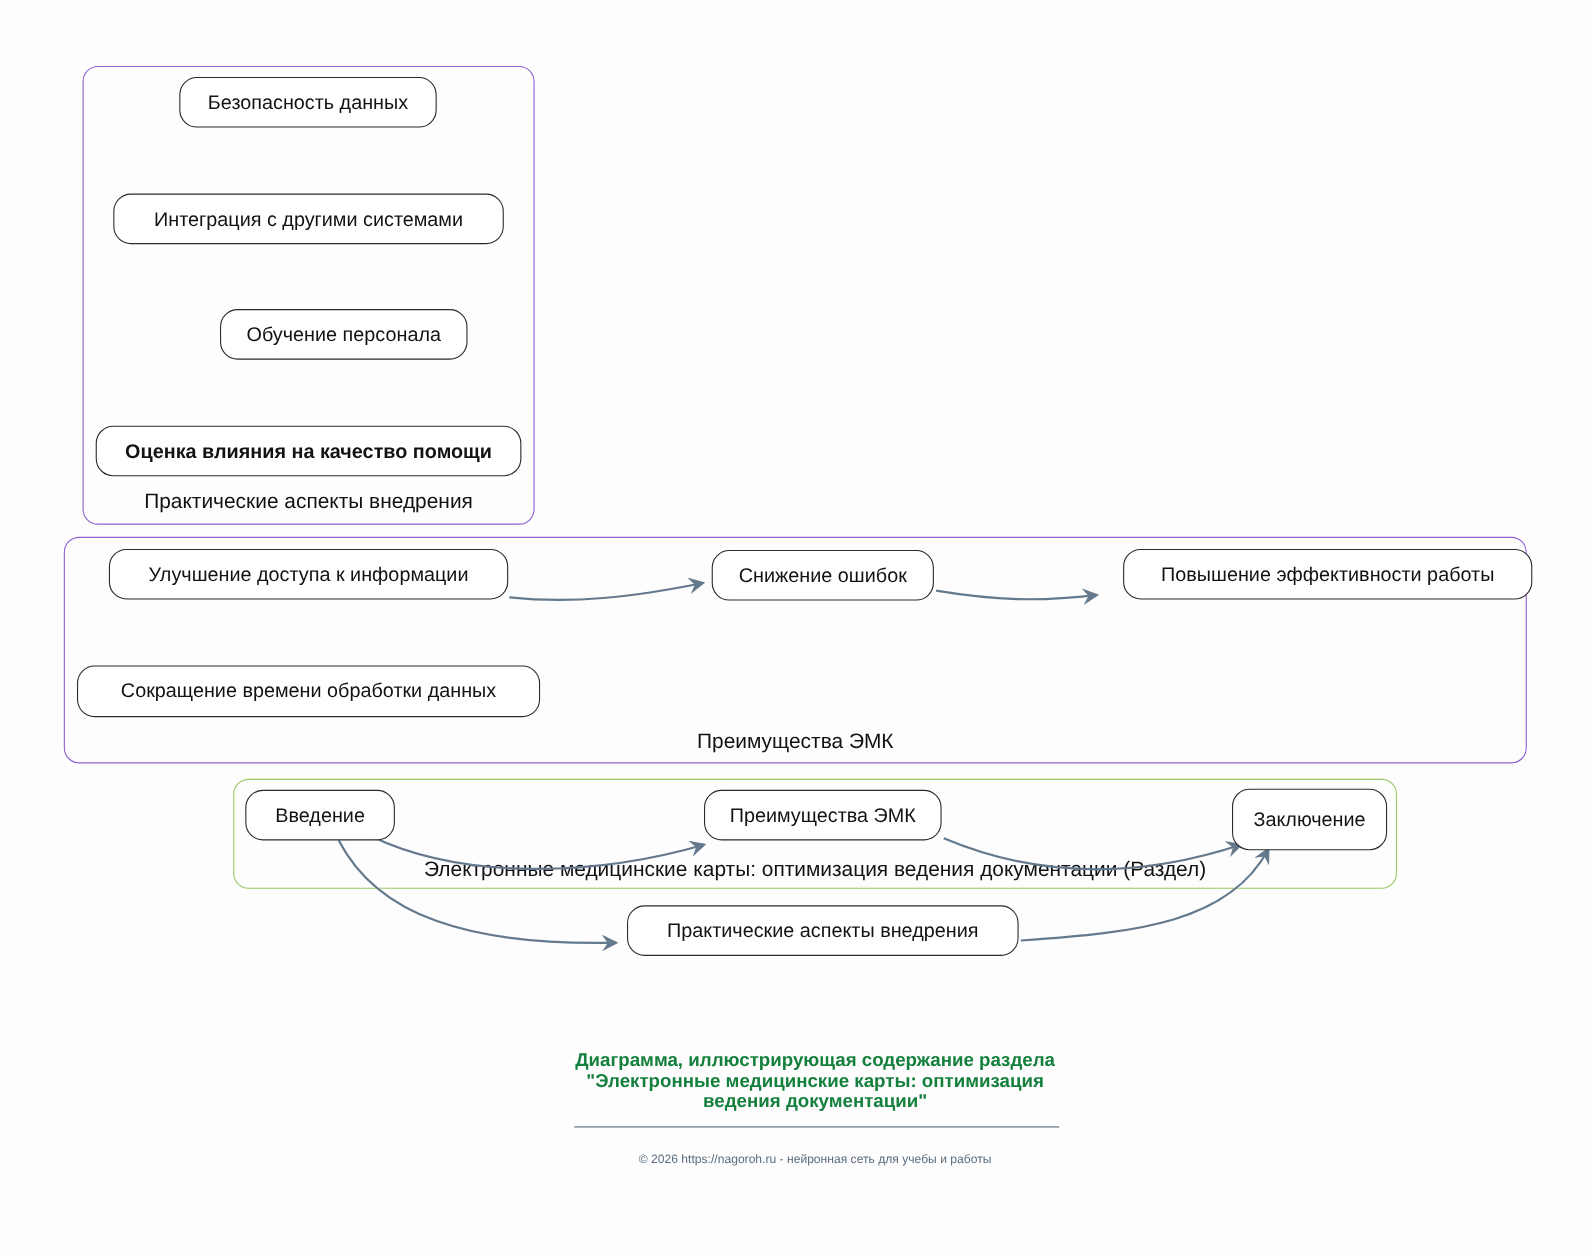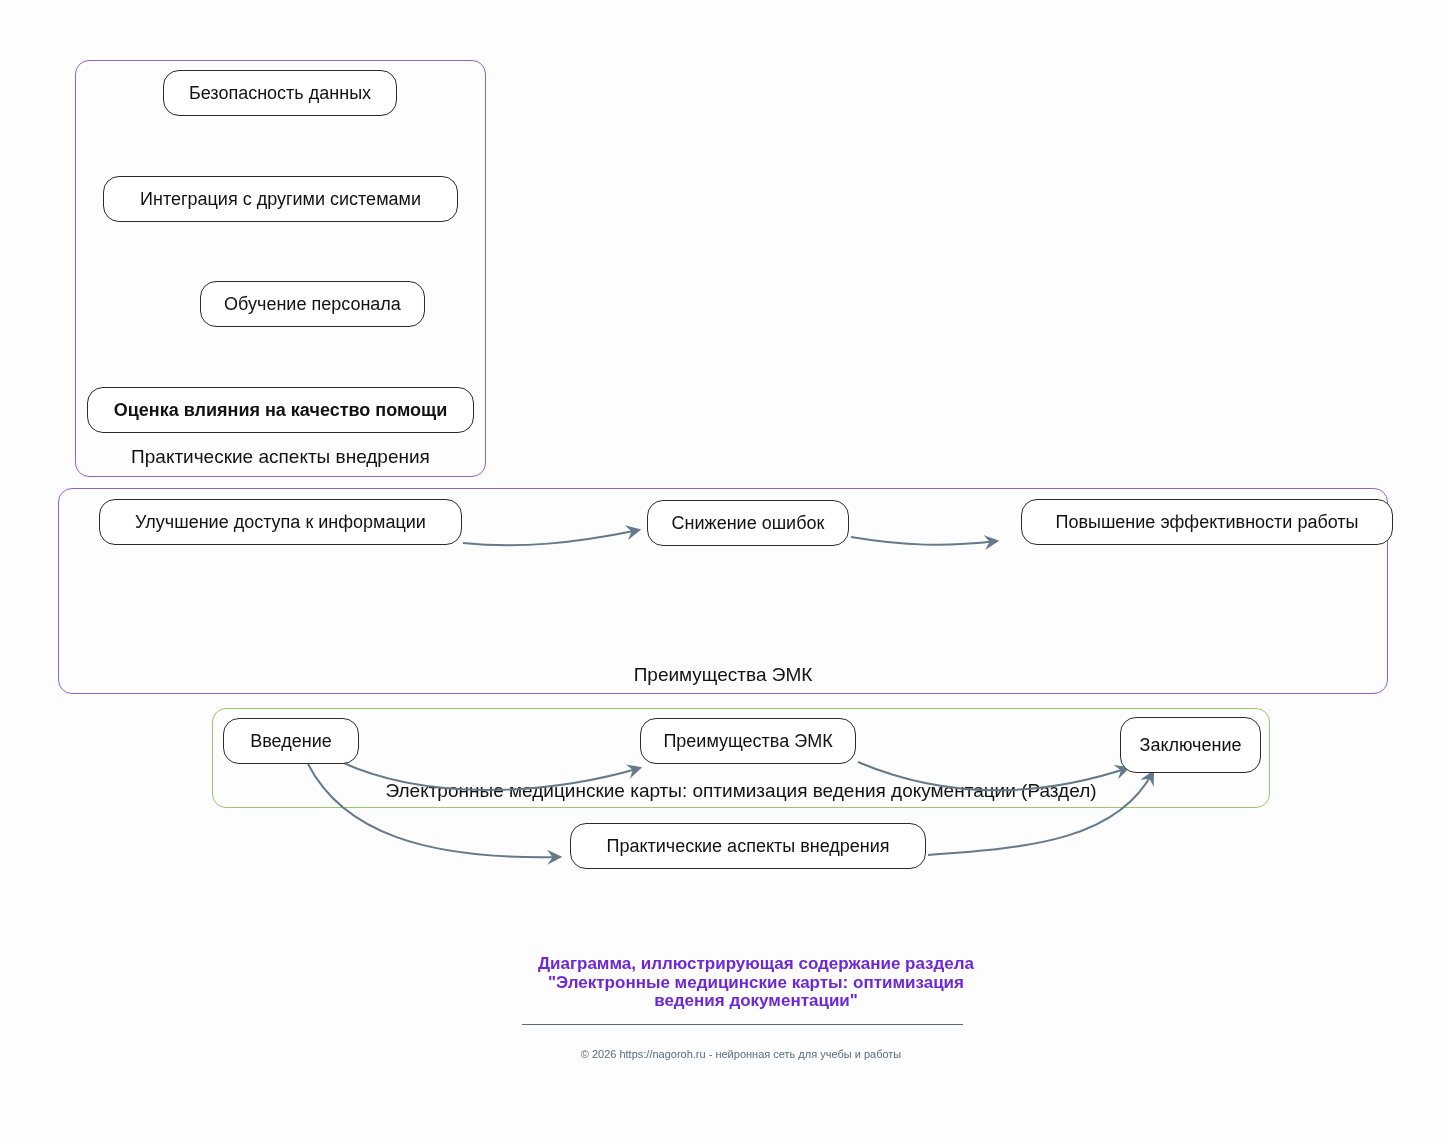--- a/index.html
+++ b/index.html
@@ -123,28 +123,29 @@
   </svg>
 
   <div class="node n-security">Безопасность данных</div>
   <div class="node n-integration">Интеграция с другими системами</div>
   <div class="node n-training">Обучение персонала</div>
   <div class="node n-assessment">Оценка влияния на качество помощи</div>
 
   <div class="node n-access">Улучшение доступа к информации</div>
   <div class="node n-errors">Снижение ошибок</div>
   <div class="node n-efficiency">Повышение эффективности работы</div>
+  <div class="node n-processing">Сокращение времени обработки данных</div>
 
   <div class="node n-intro">Введение</div>
   <div class="node n-benefits-node">Преимущества ЭМК</div>
   <div class="node n-conclusion">Заключение</div>
 
   <div class="node n-practical-node">Практические аспекты внедрения</div>
 
-  <div class="footer-caption" style="color: #6d28d9; margin-left: 15px;">
+  <div class="footer-caption" style="color: #15803d;">
     <div>Диаграмма, иллюстрирующая содержание раздела</div>
     <div>"Электронные медицинские карты: оптимизация</div>
     <div>ведения документации"</div>
   </div>
   <div class="footer-divider" style="border-top-color: rgb(90, 107, 124);"></div>
   <div class="footer-copyright" style="color: rgb(90, 107, 124);">© 2026 https://nagoroh.ru - нейронная сеть для учебы и работы</div>
 
 </div>
 
 </body></html>

